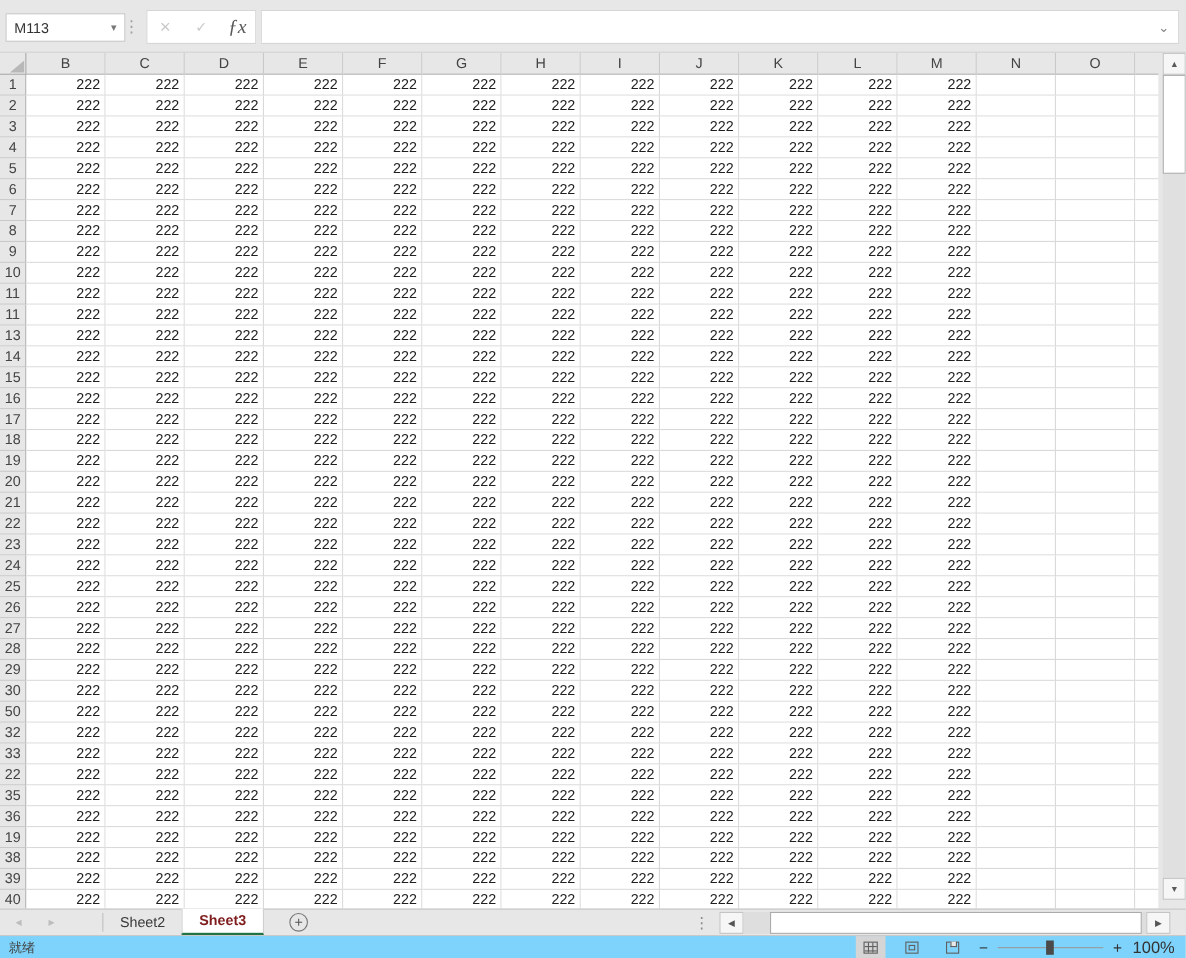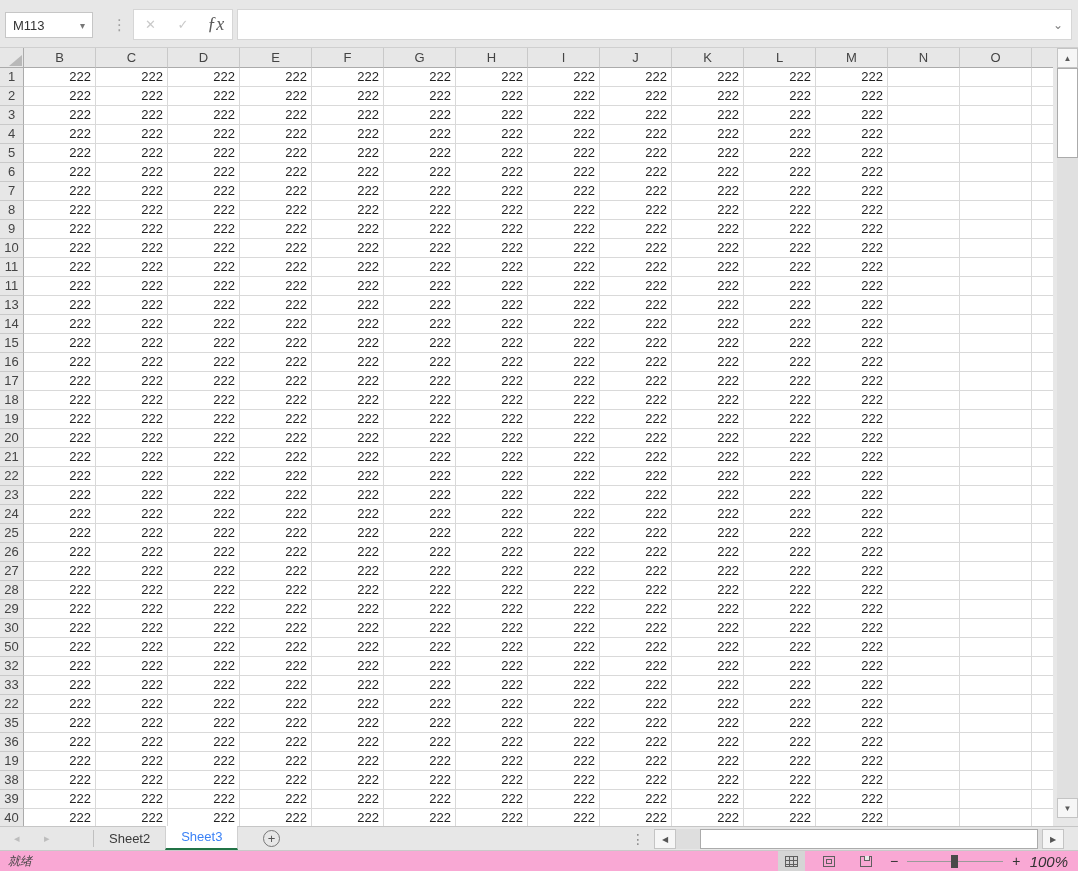--- a/index.html
+++ b/index.html
@@ -3,21 +3,21 @@
 <meta charset="utf-8">
 <style>
   * { margin:0; padding:0; box-sizing:border-box; }
   html,body { width:1078px; height:871px; overflow:hidden;
     font-family:"Liberation Sans","DejaVu Sans",sans-serif;
     background:#e7e7e7; }
 
   
   .formula-row { position:relative; height:48px; background:#e7e7e7;
     border-bottom:1px solid #cfcfcf; }
-  .name-box { position:absolute; left:5px; top:12px; width:88px; height:26px;
+  .name-box { position:absolute; left:5px; top:12px; width:109px; height:26px;
     background:#fff; border:1px solid #c6c6c6; display:flex; align-items:center;
     font-size:13px; color:#333; padding:0 7px; }
   .name-box .nb-text { flex:1; }
   .name-box .nb-arrow { color:#777; font-size:10px; }
   .dots-sep { position:absolute; left:112px; top:14px; color:#a0a0a0;
     font-size:15px; line-height:22px; letter-spacing:0; }
   .fx-group { position:absolute; left:133px; top:9px; width:100px; height:31px;
     background:#fff; border:1px solid #d6d6d6; display:flex; }
   .fx-btn { width:33px; display:flex; align-items:center; justify-content:center;
     font-size:13px; }
@@ -64,41 +64,41 @@
   
   .tabbar { position:relative; height:24px; background:#e7e7e7;
     border-top:1px solid #c6c6c6; font-size:13px; }
   .tab-nav { position:absolute; top:0; height:23px; display:flex; align-items:center;
     color:#bdbdbd; font-size:11px; }
   .tab-nav.left { left:14px; } .tab-nav.right { left:44px; }
   .tab-sep { position:absolute; left:93px; top:3px; bottom:3px; width:1px;
     background:#c0c0c0; }
   .tabs { position:absolute; left:94px; top:0; height:23px; display:flex;text-align:right; }
   .tab { padding:0 15px; line-height:23px; color:#3a3a3a; }
-  .tab.active { background:#fff; color:#3b82f6; margin-top:-1px; line-height:22px;
+  .tab.active { background:#fff; color:#7f1d1d; margin-top:-1px; line-height:22px;
     border-left:1px solid #d0d0d0; border-right:1px solid #d0d0d0;
-    border-bottom:2px solid #217346; }
+    border-bottom:2px solid #217346;font-weight:bold; }
   .add-sheet { position:absolute; left:263px; top:3px; width:17px; height:17px;
     border:1px solid #767676; border-radius:50%; color:#555;
     display:flex; align-items:center; justify-content:center;
     font-size:13px; line-height:15px; }
   .tab-dots { position:absolute; left:631px; top:1px; color:#8a8a8a; font-size:14px;
     line-height:22px; }
   .hscroll { position:absolute; left:654px; top:2px; width:410px; height:20px;
     display:flex; }
   .hs-btn { width:22px; background:#f6f6f6; border:1px solid #c4c4c4;
     display:flex; align-items:center; justify-content:center;
     color:#555; font-size:8px; }
   .hs-track { flex:1; position:relative; background:#dedede; }
   .hs-thumb { position:absolute; left:24px; right:4px; top:0; height:100%;
     background:#fff; border:1px solid #ababab; }
 
   
-  .statusbar { position:relative; height:21px; background:#f9a8d4;
-    border-top:1px solid #c9c9c9; color:#454545;font-style:italic; }
+  .statusbar { position:relative; height:21px; background:#7dd3fc;
+    border-top:1px solid #c9c9c9; color:#454545; }
   .status-text { position:absolute; left:8px; top:0; line-height:20px; font-size:12px; }
   .view-btns { position:absolute; left:778px; top:0; height:20px; display:flex; }
   .view-btn { width:27px; height:20px; display:flex; align-items:center;
     justify-content:center; margin-right:10px; }
   .view-btn.active { background:#d5d5d5; }
   .icon-grid { width:13px; height:11px; border:1px solid #5f5f5f;
     background:
       linear-gradient(#5f5f5f,#5f5f5f) 3px 0/1px 100% no-repeat,
       linear-gradient(#5f5f5f,#5f5f5f) 7px 0/1px 100% no-repeat,
       linear-gradient(#5f5f5f,#5f5f5f) 0 3px/100% 1px no-repeat,

